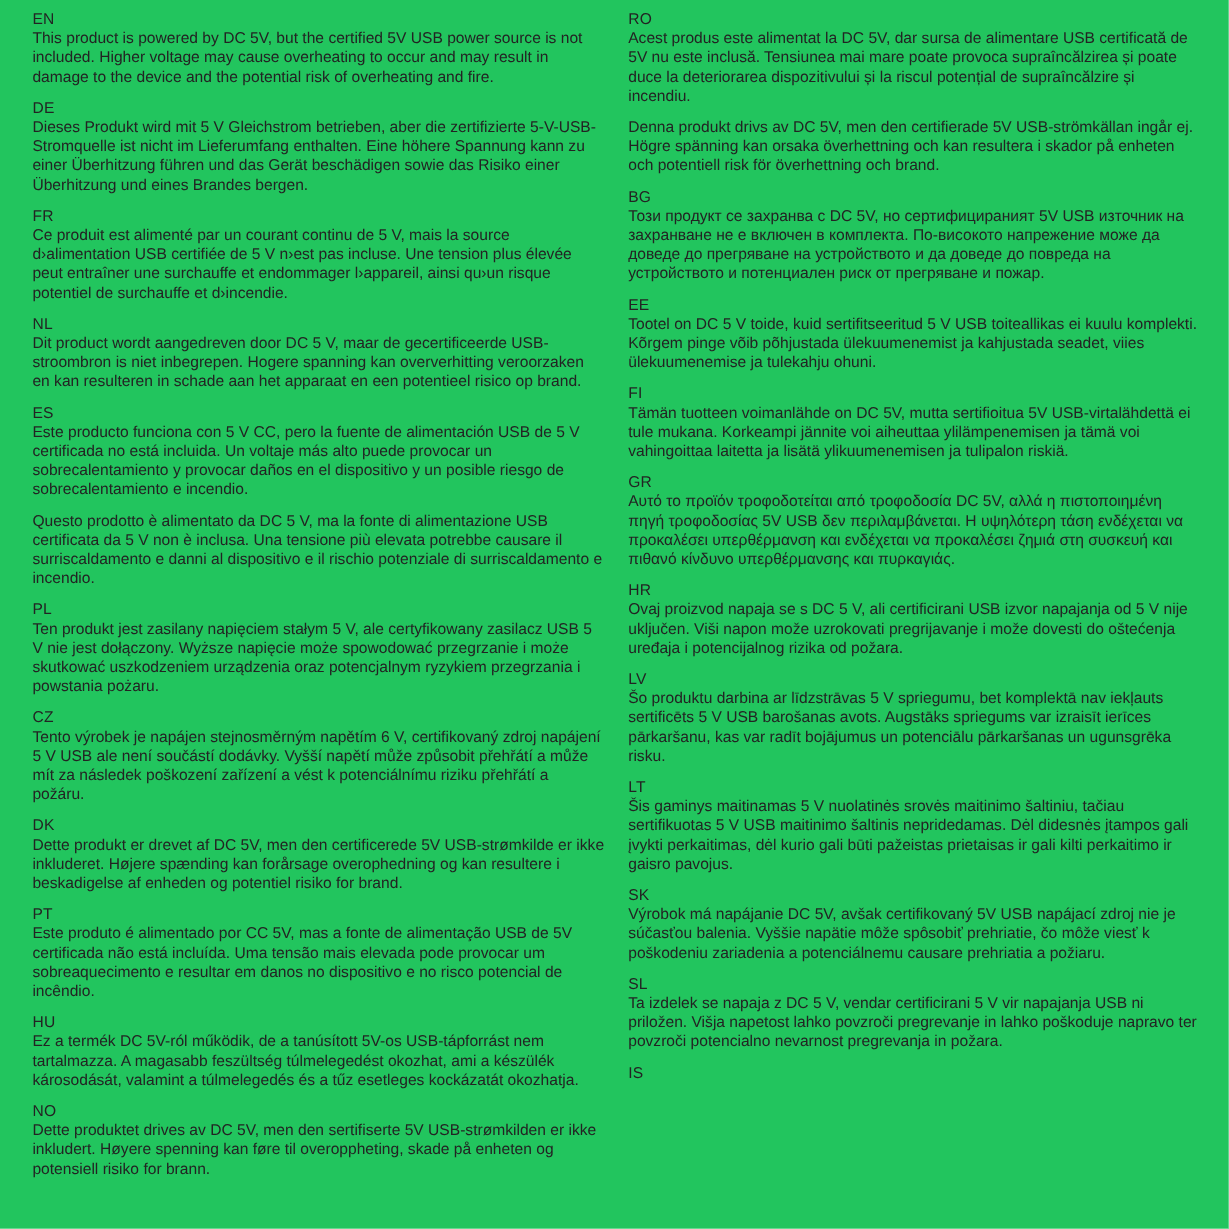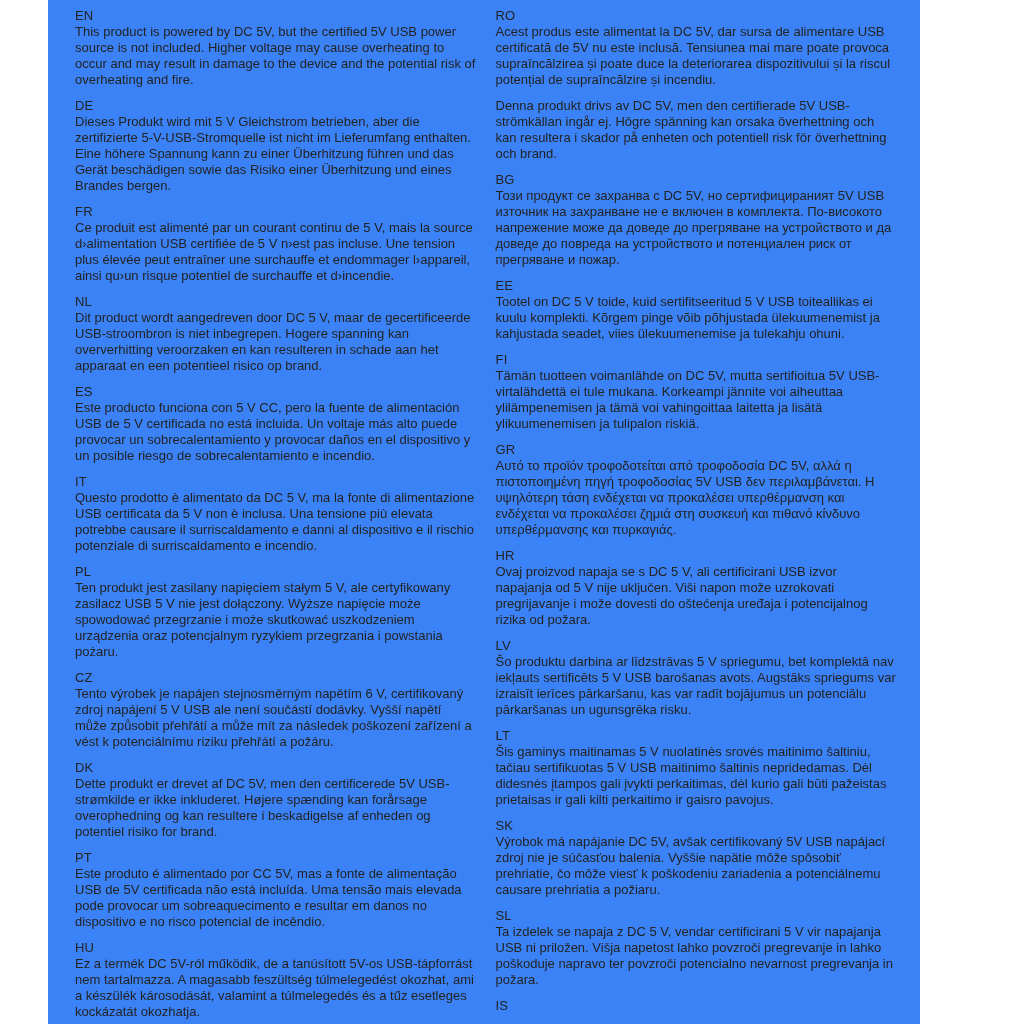--- a/index.html
+++ b/index.html
@@ -5,27 +5,26 @@
   html, body {
     margin: 0;
     padding: 0;
     background: #ffffff;
     width: 1024px;
     height: 1024px;
     overflow: hidden;
   }
   .page {
     box-sizing: border-box;
-    width: 872px;
+    width: 1024px;
     height: 1024px;
     padding: 8px 24px 8px 27px;
     font-family: "Liberation Sans", "DejaVu Sans", sans-serif;
     color: #232323;
-    background: #3b82f6;
-    margin-left: 48px;
+    background: #22c55e;
   }
   .columns {
     display: grid;
     grid-template-columns: 1fr 1fr;
     column-gap: 20px;
   }
   .lang-section {
     margin: 0 0 10px 0;
   }
   .lang-code {
@@ -71,21 +70,20 @@
         <h2 class="lang-code">NL</h2>
         <p class="lang-text">Dit product wordt aangedreven door DC 5 V, maar de gecertificeerde USB-stroombron is niet inbegrepen. Hogere spanning kan oververhitting veroorzaken en kan resulteren in schade aan het apparaat en een potentieel risico op brand.</p>
       </section>
 
       <section class="lang-section">
         <h2 class="lang-code">ES</h2>
         <p class="lang-text">Este producto funciona con 5 V CC, pero la fuente de alimentación USB de 5 V certificada no está incluida. Un voltaje más alto puede provocar un sobrecalentamiento y provocar daños en el dispositivo y un posible riesgo de sobrecalentamiento e incendio.</p>
       </section>
 
       <section class="lang-section">
-        <h2 class="lang-code">IT</h2>
         <p class="lang-text">Questo prodotto è alimentato da DC 5 V, ma la fonte di alimentazione USB certificata da 5 V non è inclusa. Una tensione più elevata potrebbe causare il surriscaldamento e danni al dispositivo e il rischio potenziale di surriscaldamento e incendio.</p>
       </section>
 
       <section class="lang-section">
         <h2 class="lang-code">PL</h2>
         <p class="lang-text">Ten produkt jest zasilany napięciem stałym 5 V, ale certyfikowany zasilacz USB 5 V nie jest dołączony. Wyższe napięcie może spowodować przegrzanie i może skutkować uszkodzeniem urządzenia oraz potencjalnym ryzykiem przegrzania i powstania pożaru.</p>
       </section>
 
       <section class="lang-section">
         <h2 class="lang-code">CZ</h2>

